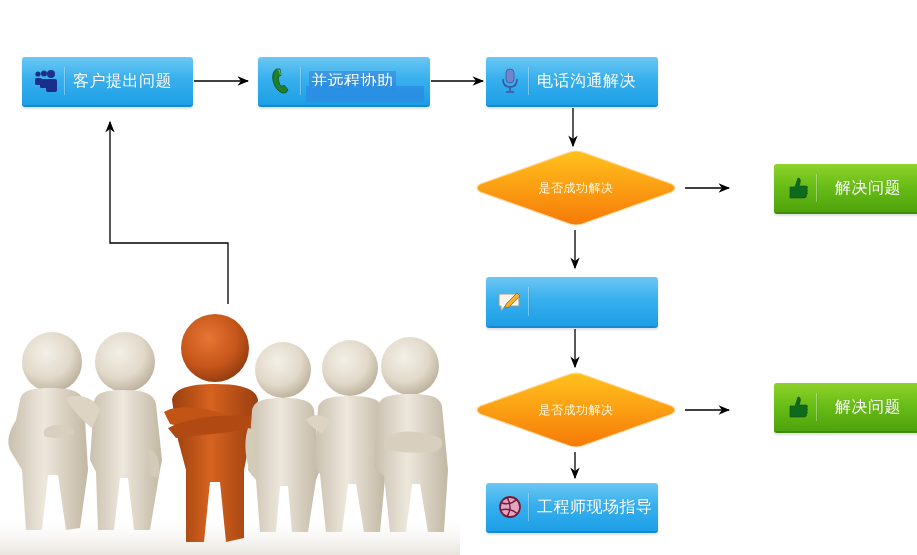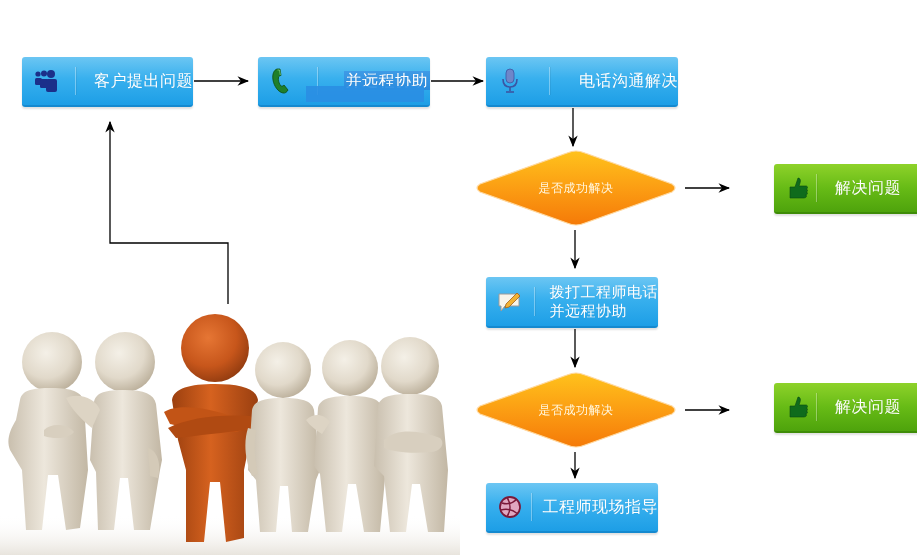--- a/index.html
+++ b/index.html
@@ -10,21 +10,20 @@
       position: absolute;
       display: flex;
       align-items: center;
       border-radius: 3px;
       color: #ffffff;
       box-shadow: 0 2px 2px rgba(0,0,0,0.12);
     }
     .node.blue {
       background: linear-gradient(to bottom, #6cc6f3 0%, #38b0ee 45%, #1d9ee6 100%);
       border-bottom: 2px solid #1589cf;
-      justify-content: space-between;
     }
     .node.green {
       background: linear-gradient(to bottom, #8ed22a 0%, #67bb16 50%, #4ea30c 100%);
       border-bottom: 2px solid #3f8c08;
       margin-left: 40px;
     }
     .node .icon-wrap {
       width: 36px;
       height: 100%;
       display: flex;
@@ -129,21 +128,21 @@
       <path d="M6.5,3 L8.5,3 L9.3,8" stroke="#7fd37f" stroke-width="0.8" fill="none"></path>
     </svg>
   </span>
   <span class="sep"></span>
   <div style="position:relative;">
     <span class="label hl">并远程协助</span>
   </div>
 </div>
 <div class="hl-bar" style="left:306px; top:86px; width:118px; height:16px;"></div>
 
-<div class="node blue" style="left:486px; top:57px; width:192px; height:50px;">
+<div class="node blue" style="left:486px; top:57px; width:172px; height:50px;">
   <span class="icon-wrap">
     <svg width="18" height="26" viewBox="0 0 18 26">
       <rect x="5" y="1" width="8" height="14" rx="4" fill="#6f86c9" stroke="#3b55a3" stroke-width="0.8"></rect>
       <path d="M2,11 C2,17 5,19 9,19 C13,19 16,17 16,11" fill="none" stroke="#3b55a3" stroke-width="1.6"></path>
       <line x1="9" y1="19" x2="9" y2="23" stroke="#3b55a3" stroke-width="1.6"></line>
       <line x1="5" y1="24" x2="13" y2="24" stroke="#3b55a3" stroke-width="1.6"></line>
     </svg>
   </span>
   <span class="sep"></span>
   <span class="label">电话沟通解决</span>
@@ -174,24 +173,20 @@
 </div>
 
 <div class="node blue" style="left:486px; top:277px; width:172px; height:51px;">
   <span class="icon-wrap">
     <svg width="26" height="22" viewBox="0 0 26 22">
       <path d="M2,3 L22,3 L22,15 L8,15 L4,20 L4,15 L2,15 Z" fill="#f7f4ea" stroke="#9a9a9a" stroke-width="1"></path>
       <path d="M9,13 L20,2 L23,5 L12,16 L8,17 Z" fill="#f2b233" stroke="#a2621a" stroke-width="0.8"></path>
     </svg>
   </span>
   <span class="sep"></span>
-  <span class="label two-line">
-    <span style="display:block;">拨打工程师电话</span>
-    <span style="display:block;">并远程协助</span>
-  </span>
 </div>
 
 <div class="diamond" style="left:472px; top:371px;">
   <svg width="208" height="78" viewBox="0 0 208 78">
     <defs>
       <linearGradient id="og2" x1="0" y1="0" x2="0" y2="1">
         <stop offset="0" stop-color="#ffc21c"></stop>
         <stop offset="0.55" stop-color="#fb9a12"></stop>
         <stop offset="1" stop-color="#f57a08"></stop>
       </linearGradient>

